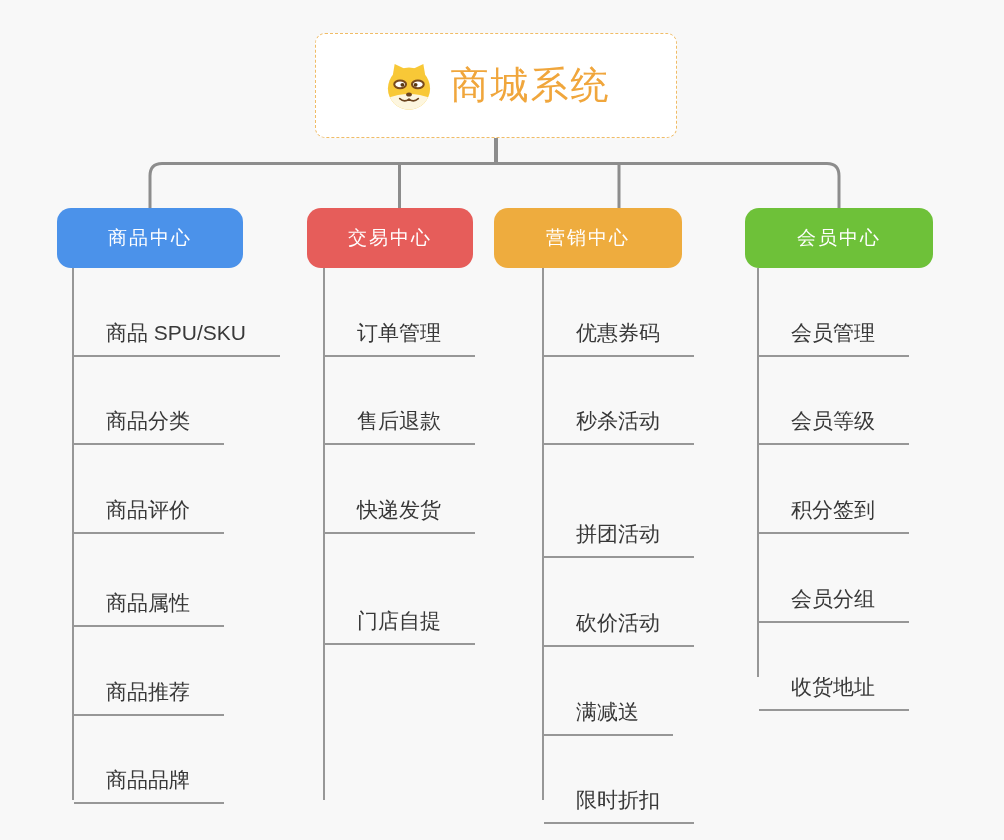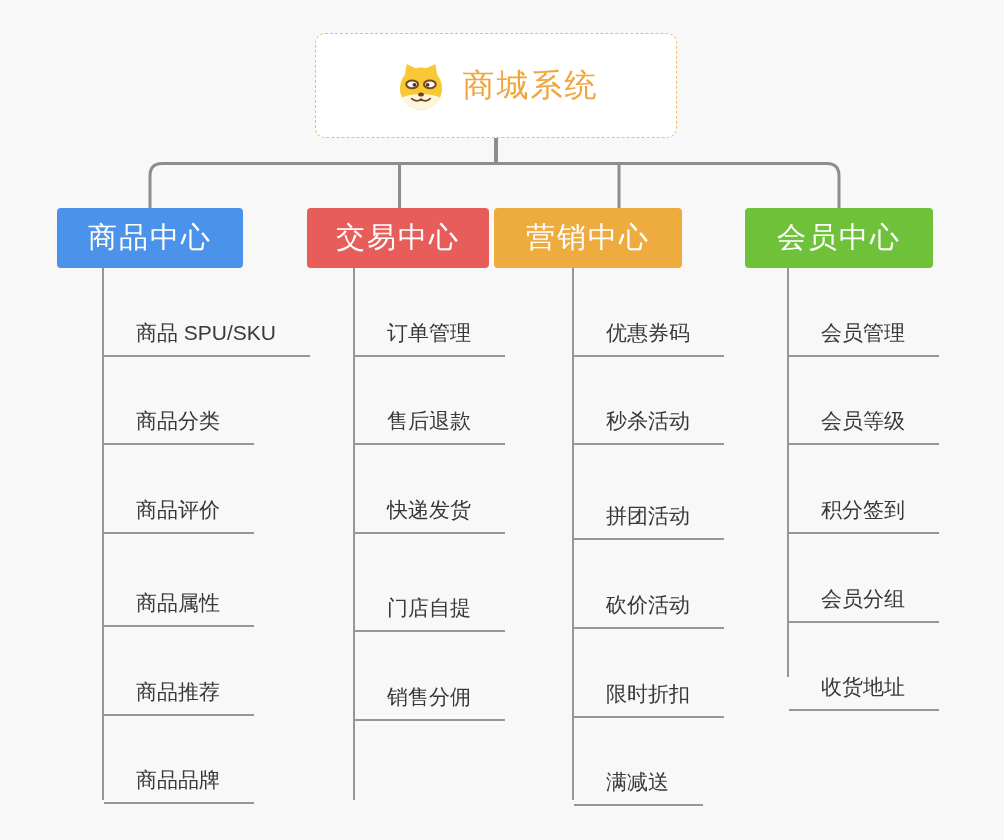--- a/index.html
+++ b/index.html
@@ -27,35 +27,34 @@
   .root-node{
     position:absolute;left:315px;top:33px;width:362px;height:105px;
     background:#ffffff;
     border:1px dashed var(--root-border);
     border-radius:10px;
     display:flex;align-items:center;justify-content:center;gap:15px;
     cursor:pointer;
   }
   .root-icon{display:flex;align-items:center;}
   .root-title{
-    font-size:32px;color:var(--root-title);letter-spacing:2px;font-weight:400;
+    font-size:38px;color:var(--root-title);letter-spacing:2px;font-weight:400;
   }
 
   .branch-header{
     position:absolute;
-    border-radius:4px;
+    border-radius:14px;
     display:flex;align-items:center;justify-content:center;
-    color:#ffffff;font-size:29px;letter-spacing:2px;
+    color:#ffffff;font-size:19px;letter-spacing:2px;
     cursor:pointer;
   }
 
   .branch-children{
     position:absolute;
     border-left:2px solid var(--underline);
-    margin-left:30px;
   }
   .child-item{
     display:flex;align-items:flex-end;
     cursor:pointer;
   }
   .child-label{
     display:inline-block;white-space:nowrap;
     padding:0 34px 8px 32px;
     border-bottom:2px solid var(--underline);
     font-size:21px;color:var(--child-text);
@@ -112,57 +111,54 @@
         <div class="child-item" style="height: 93px;">
           <span class="child-label">商品属性</span>
         </div>
         <div class="child-item" style="height: 88.7px;">
           <span class="child-label">商品推荐</span>
         </div>
         <div class="child-item" style="height: 88.7px;">
           <span class="child-label">商品品牌</span>
         </div>
       </div>
-      <div class="branch-header" style="left: 307px; top: 208px; width: 182px; height: 60px; background: rgb(230, 93, 90);">交易中心</div>
+      <div class="branch-header" style="left: 307px; top: 208px; width: 166px; height: 60px; background: rgb(230, 93, 90);">交易中心</div>
       <div class="branch-children" style="left: 323px; top: 268px; height: 532.2px;">
         <div class="child-item" style="height: 88.7px;">
           <span class="child-label">订单管理</span>
         </div>
         <div class="child-item" style="height: 88.7px;">
           <span class="child-label">售后退款</span>
         </div>
         <div class="child-item" style="height: 88.7px;">
           <span class="child-label">快递发货</span>
         </div>
-        <div class="child-item" style="height: 98px;">
+        <div class="child-item" style="height: 111px;">
           <span class="child-label">门店自提</span>
-        </div>
-        <div class="child-item" style="height: 88.7px;">
-          <span class="child-label">销售分佣</span>
         </div>
       </div>
       <div class="branch-header" style="left: 494px; top: 208px; width: 188px; height: 60px; background: rgb(238, 172, 62);">营销中心</div>
       <div class="branch-children" style="left: 542px; top: 268px; height: 532.2px;">
         <div class="child-item" style="height: 88.7px;">
           <span class="child-label">优惠券码</span>
         </div>
         <div class="child-item" style="height: 88.7px;">
           <span class="child-label">秒杀活动</span>
         </div>
-        <div class="child-item" style="height: 95px;">
+        <div class="child-item" style="height: 113px;">
           <span class="child-label">拼团活动</span>
         </div>
         <div class="child-item" style="height: 88.7px;">
           <span class="child-label">砍价活动</span>
         </div>
         <div class="child-item" style="height: 88.7px;">
-          <span class="child-label">限时折扣</span>
+          <span class="child-label">满减送</span>
         </div>
         <div class="child-item" style="height: 88.7px;">
-          <span class="child-label">满减送</span>
+          <span class="child-label">限时折扣</span>
         </div>
       </div>
       <div class="branch-header" style="left: 745px; top: 208px; width: 188px; height: 60px; background: rgb(110, 193, 57);">会员中心</div>
       <div class="branch-children" style="left: 757px; top: 268px; height: 409px;">
         <div class="child-item" style="height: 88.7px;">
           <span class="child-label">会员管理</span>
         </div>
         <div class="child-item" style="height: 88.7px;">
           <span class="child-label">会员等级</span>
         </div>

